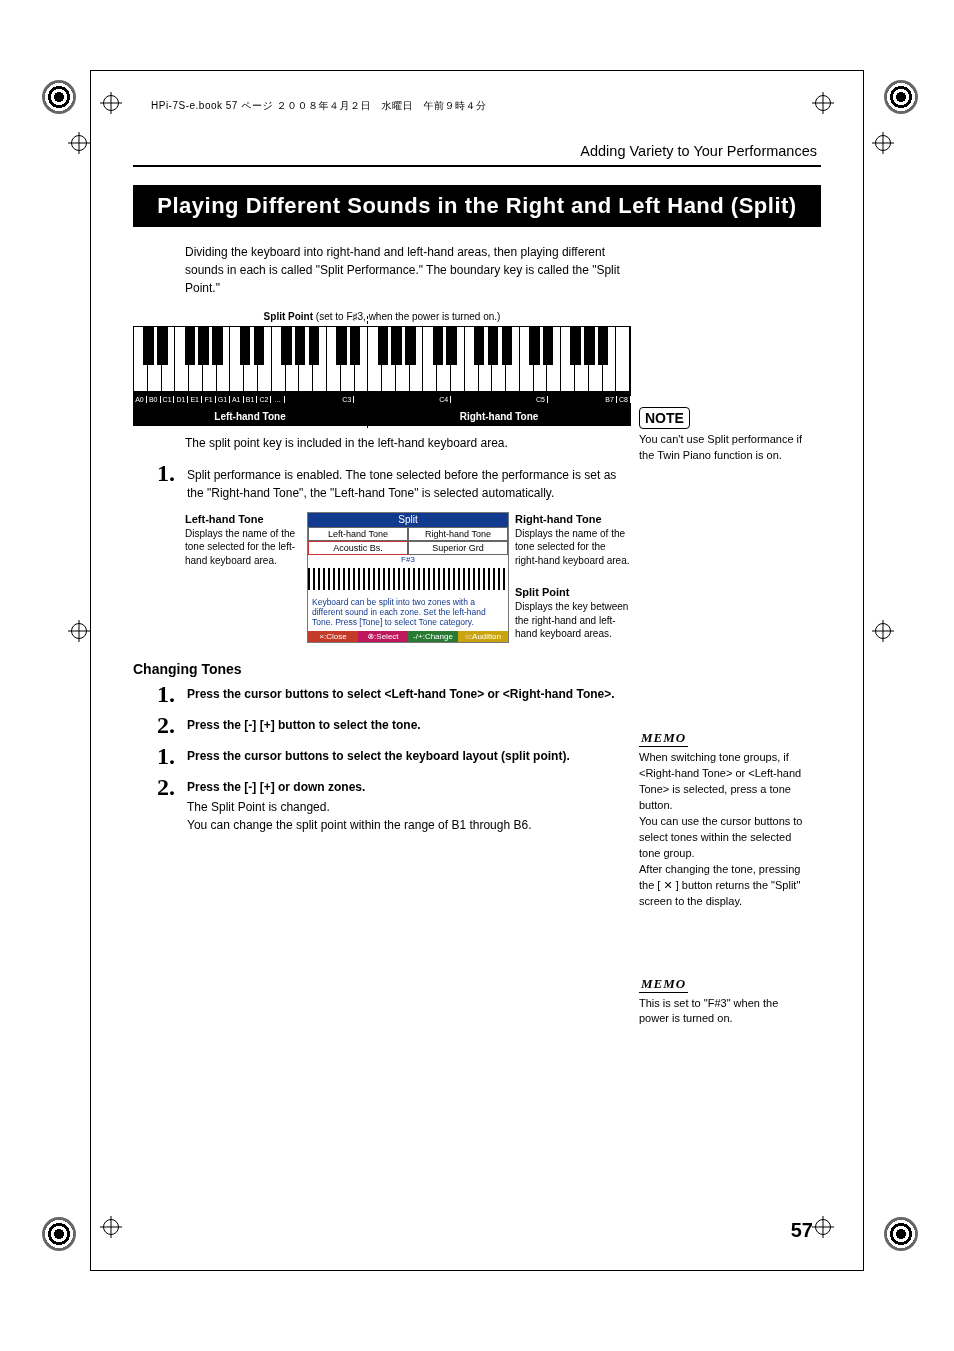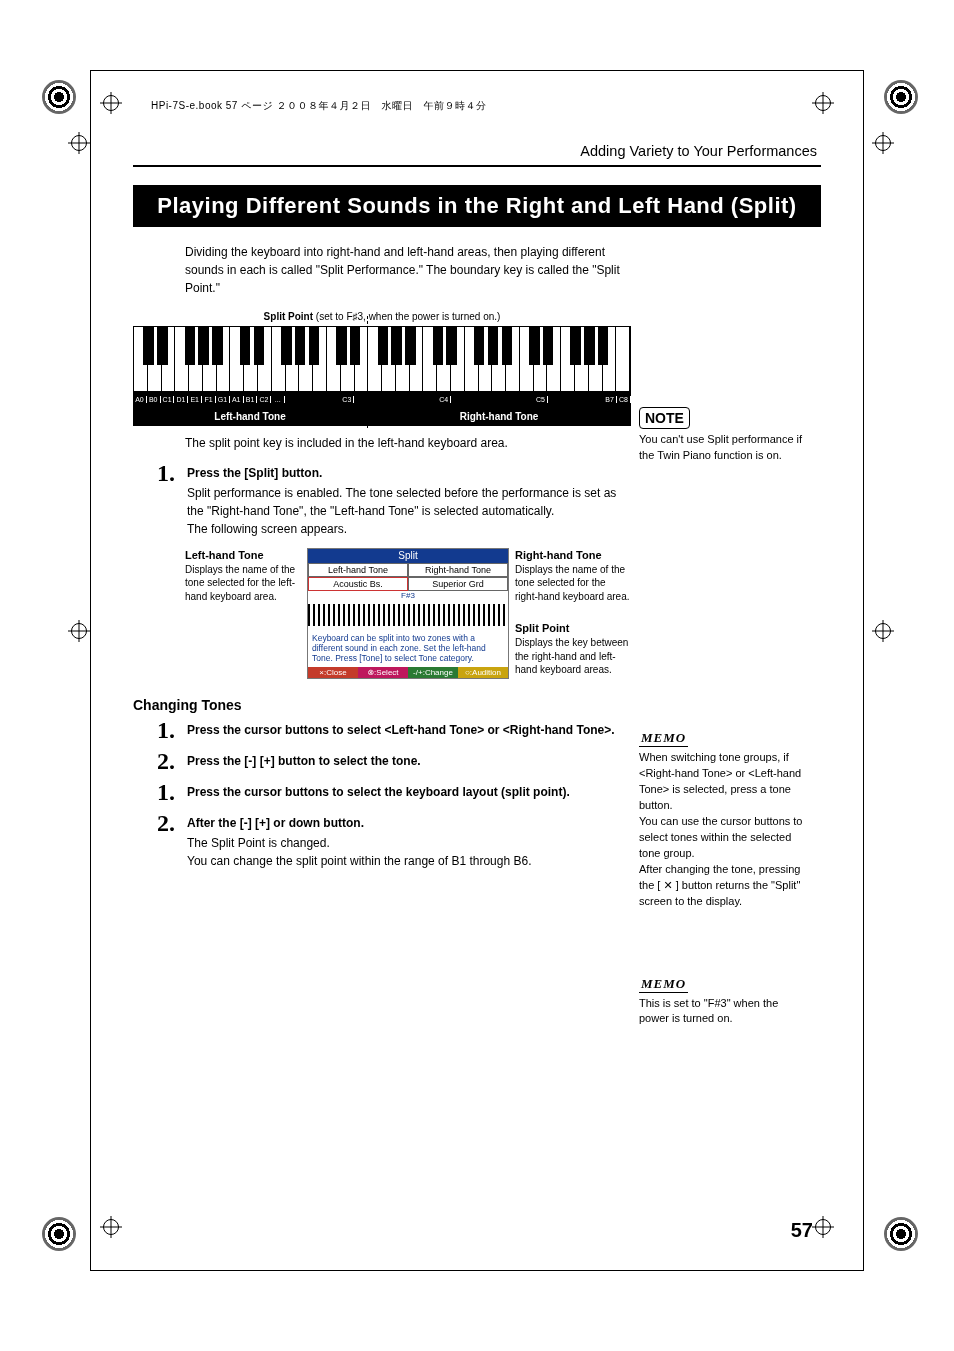--- a/index.html
+++ b/index.html
@@ -237,23 +237,21 @@
           <div style="width:47%">Left-hand Tone</div>
           <div style="width:53%">Right-hand Tone</div>
         </div>
       </div>
 
       <p class="after-kbd">The split point key is included in the left-hand keyboard area.</p>
 
       <div class="num">
         <div class="n">1.</div>
         <div class="c">
-          <div class="step-title">Press the [Split] button.</div>
           <div class="step-body">Split performance is enabled. The tone selected before the performance is set as the "Right-hand Tone", the "Left-hand Tone" is selected automatically.</div>
-          <div class="step-body">The following screen appears.</div>
         </div>
       </div>
 
       <div class="tone-diagram">
         <div class="td-left">
           <b>Left-hand Tone</b><br>
           <span>Displays the name of the tone selected for the left-hand keyboard area.</span>
         </div>
         <div class="td-mid">
           <div class="bar">Split</div>
@@ -300,21 +298,21 @@
 
       <div class="num">
         <div class="n">1.</div>
         <div class="c">
             <div class="step-title">Press the cursor buttons to select the keyboard layout (split point).</div>
           </div>
       </div>
       <div class="num">
         <div class="n">2.</div>
         <div class="c">
-          <div class="step-title">After the [-] [+] or down button.</div>
+          <div class="step-title">Press the [-] [+] or down zones.</div>
           <div class="step-body">The Split Point is changed.</div>
           <div class="step-body">You can change the split point within the range of B1 through B6.</div>
         </div>
       </div>
     </div>
 
     <div class="side">
       <span class="note-box">NOTE</span>
       <p>You can't use Split performance if the Twin Piano function is on.</p>
 

